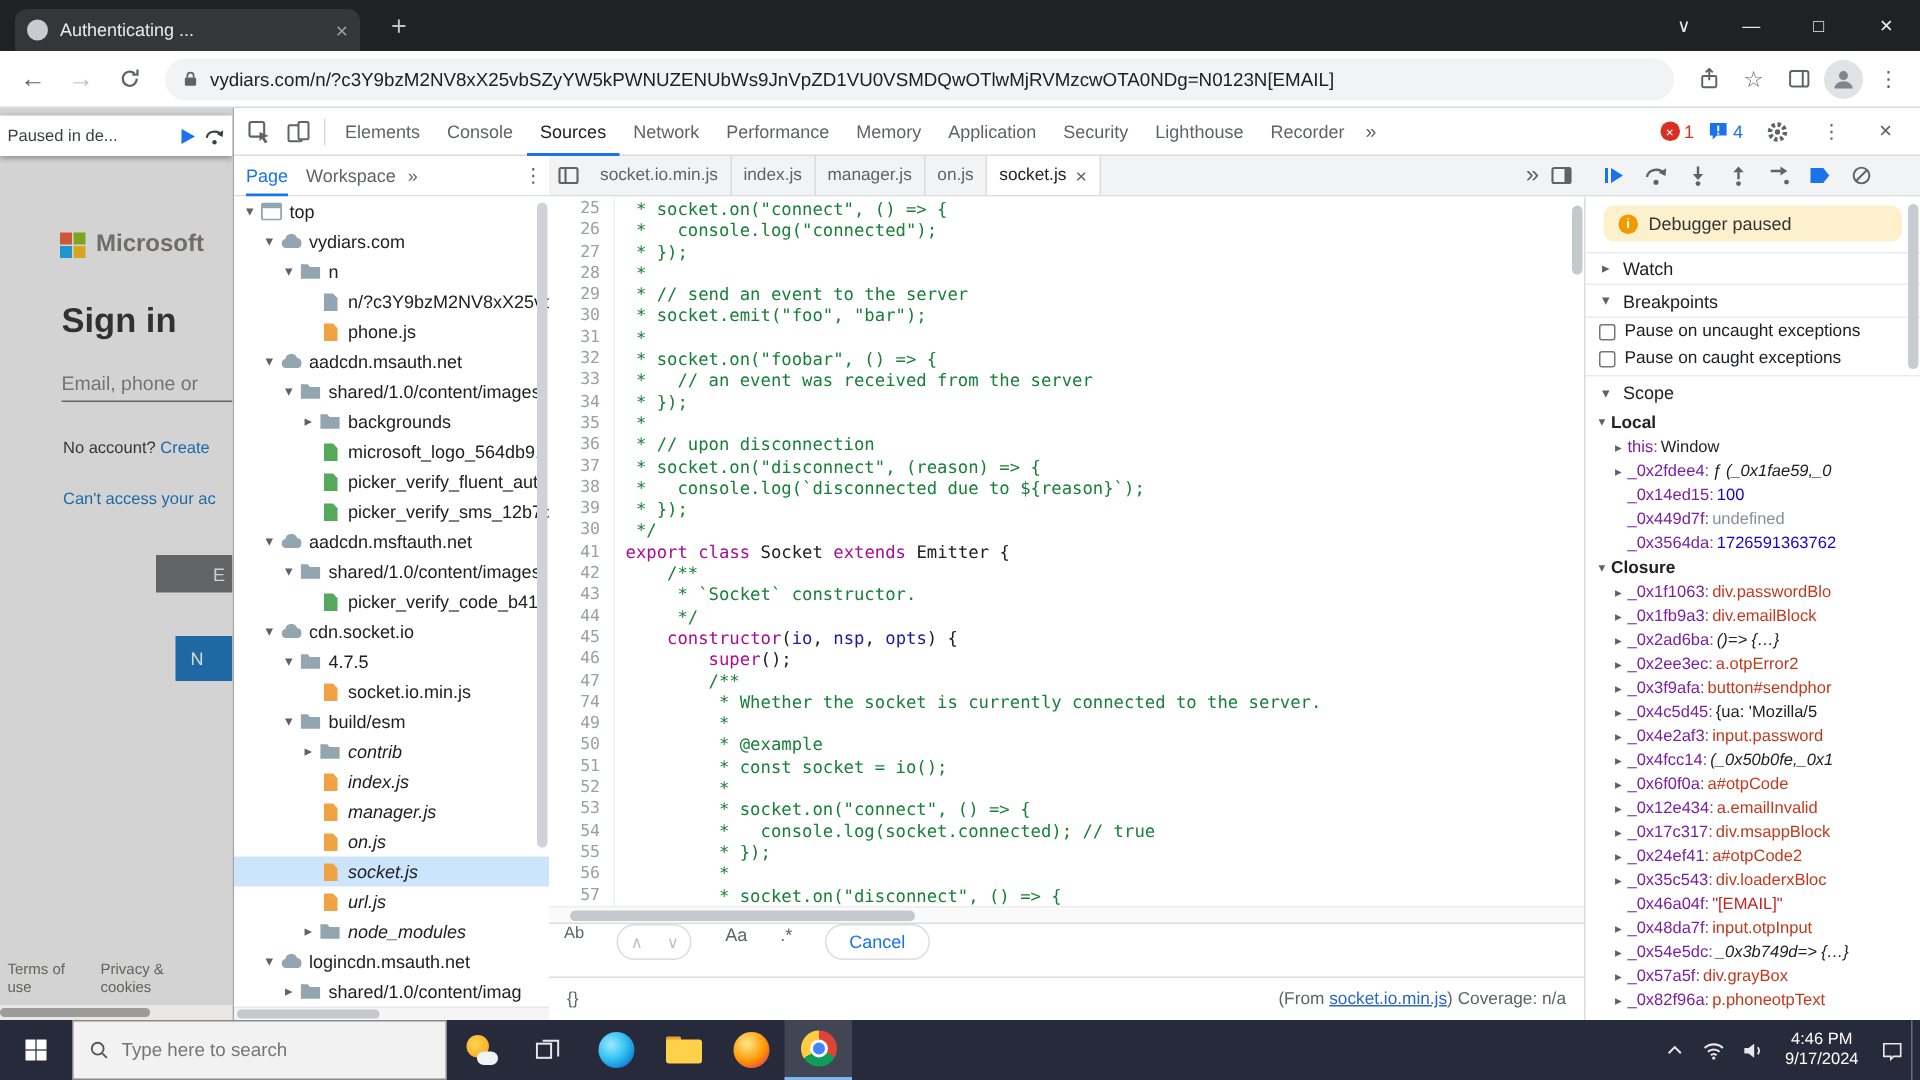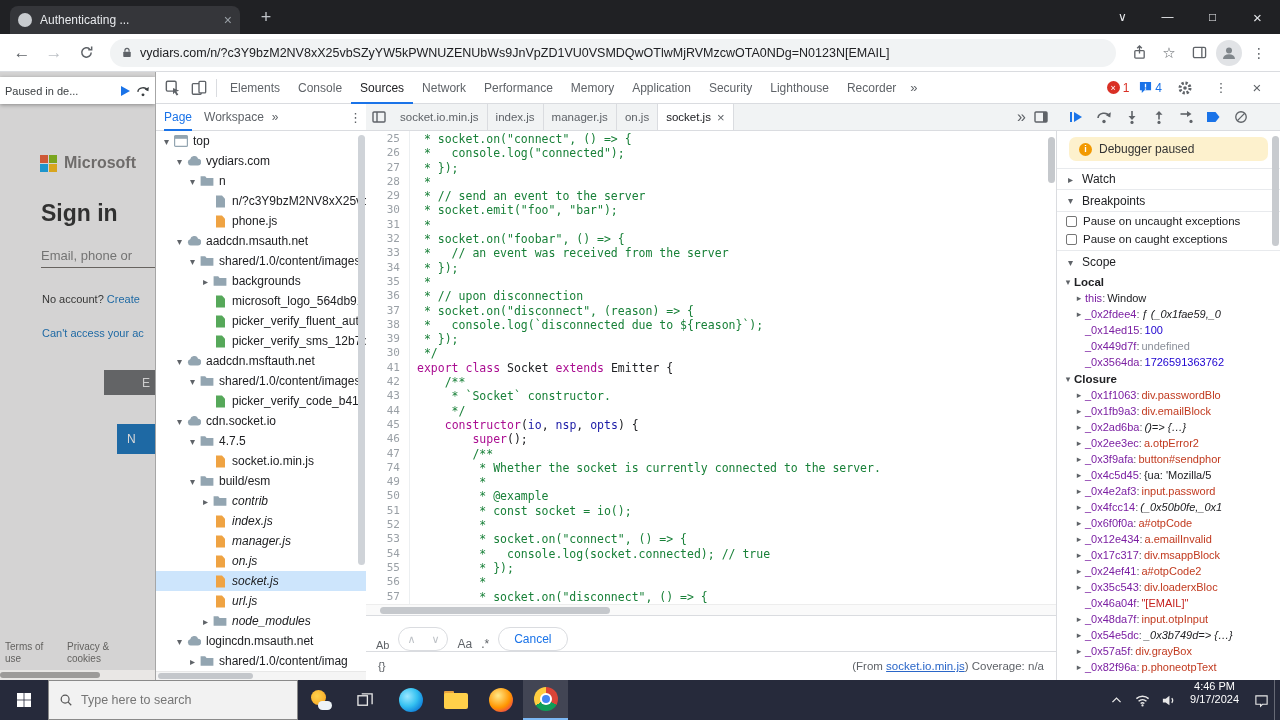--- a/index.html
+++ b/index.html
@@ -87,21 +87,21 @@
 #ed-pane{position:absolute;top:59px;left:210px;width:690px;bottom:0;background:#fff}
 #code-wrap{position:absolute;top:0;left:0;right:0;height:473px;overflow:hidden;display:flex}
 #gutter{width:44px;padding-top:1px;background:#fff;border-right:1px solid #eceff1;text-align:right}
 .ln{height:14.3px;line-height:14.3px;font-family:"DejaVu Sans Mono","Liberation Mono",monospace;font-size:11px;color:#9aa0a6;padding-right:9px}
 #code{flex:1;padding:1px 0 0 7px;overflow:hidden}
 .cl{height:14.3px;line-height:14.3px;font-size:11.5px;font-family:"DejaVu Sans Mono","Liberation Mono",monospace;white-space:pre}
 .tk-c{color:#188038}.tk-k{color:#aa0d91}.tk-p{color:#202124}.tk-d{color:#202124}.tk-v{color:#1a1aa6}
 #ed-vscroll{position:absolute;top:6px;right:1px;width:7px;height:46px;background:#c5c8cc;border-radius:4px}
 #ed-hscroll{position:absolute;top:473px;left:0;right:0;height:11px;background:#fafafa;border-top:1px solid #ededed}
 #ed-hthumb{position:absolute;left:14px;top:2px;width:230px;height:7px;background:#c5c8cc;border-radius:4px}
-#findbar{position:absolute;top:484px;left:0;right:0;height:36px;background:#fff;border-top:1px solid #dadce0;display:flex;align-items:flex-end;gap:9px;padding:0 10px}
+#findbar{position:absolute;top:484px;left:0;right:0;height:36px;background:#fff;border-top:1px solid #dadce0;display:flex;align-items:flex-start;gap:22px;padding:0 10px}
 #find-glyph{font-size:11px;color:#5f6368}
 #find-wrap{flex:1;height:24px;border:1px solid #bdc1c6;border-radius:12px;display:flex;align-items:center;padding:0 9px;gap:6px;background:#fff}
 #find-input{border:none;outline:none;flex:1;font-size:12px;color:#202124;background:transparent;font-family:inherit}
 #find-clear{color:#5f6368;font-size:13px}
 .fnav{display:flex;border:1px solid #dadce0;border-radius:12px;overflow:hidden}
 .fnav span{width:24px;height:22px;display:flex;align-items:center;justify-content:center;color:#bdc1c6;font-size:11px}
 .ftoggle{color:#5f6368;font-size:12px}
 #find-cancel{height:24px;padding:0 15px;border:1px solid #dadce0;border-radius:13px;color:#1a73e8;font-size:12px;display:flex;align-items:center;background:#fff}
 #statusbar{position:absolute;top:520px;left:0;right:0;bottom:0;border-top:1px solid #dadce0;display:flex;align-items:center;padding:0 12px;font-size:11.5px;color:#5f6368;background:#fff}
 #status-right{margin-left:auto;white-space:nowrap}
@@ -135,21 +135,21 @@
 .ffx-ic{background:radial-gradient(circle at 38% 32%,#ffe98a,#ff9500 55%,#e3206f 95%)}
 .chrome-ic{position:relative;background:conic-gradient(#db4437 0 33%,#0f9d58 0 66%,#ffcd40 0 100%)}
 .chrome-ic::before{content:"";position:absolute;left:6px;top:6px;width:12px;height:12px;border-radius:50%;background:#fff}
 .chrome-ic::after{content:"";position:absolute;left:8px;top:8px;width:8px;height:8px;border-radius:50%;background:#4285f4}
 .folder-ic{position:relative;width:24px;height:18px}
 .folder-ic::before{content:"";position:absolute;left:0;top:0;width:10px;height:5px;background:#e8a33d;border-radius:1px}
 .folder-ic::after{content:"";position:absolute;left:0;top:2px;width:24px;height:16px;background:#ffd04a;border-radius:2px}
 .widget-ic{position:relative;width:22px;height:22px}
 .widget-ic .wsun{position:absolute;left:1px;top:1px;width:15px;height:15px;border-radius:50%;background:radial-gradient(circle at 40% 40%,#ffd34d,#f8a01b)}
 .widget-ic .wcloud{position:absolute;right:0;bottom:1px;width:14px;height:9px;border-radius:6px;background:#eef4f8}
-.tb-tray{margin-left:auto;display:flex;align-items:flex-start;height:40px}
+.tb-tray{margin-left:auto;display:flex;align-items:center;height:40px}
 .tray-ic{width:26px;height:40px;display:flex;align-items:center;justify-content:center}
 .tb-clock{font-size:11px;color:#fff;line-height:13px;text-align:center;padding:0 9px;white-space:nowrap}
 .tb-edge{width:6px;height:40px;border-left:1px solid rgba(255,255,255,.3)}
 </style>
 </head>
 <body>
 
 <div id="screen">
 
   <div id="titlebar">

